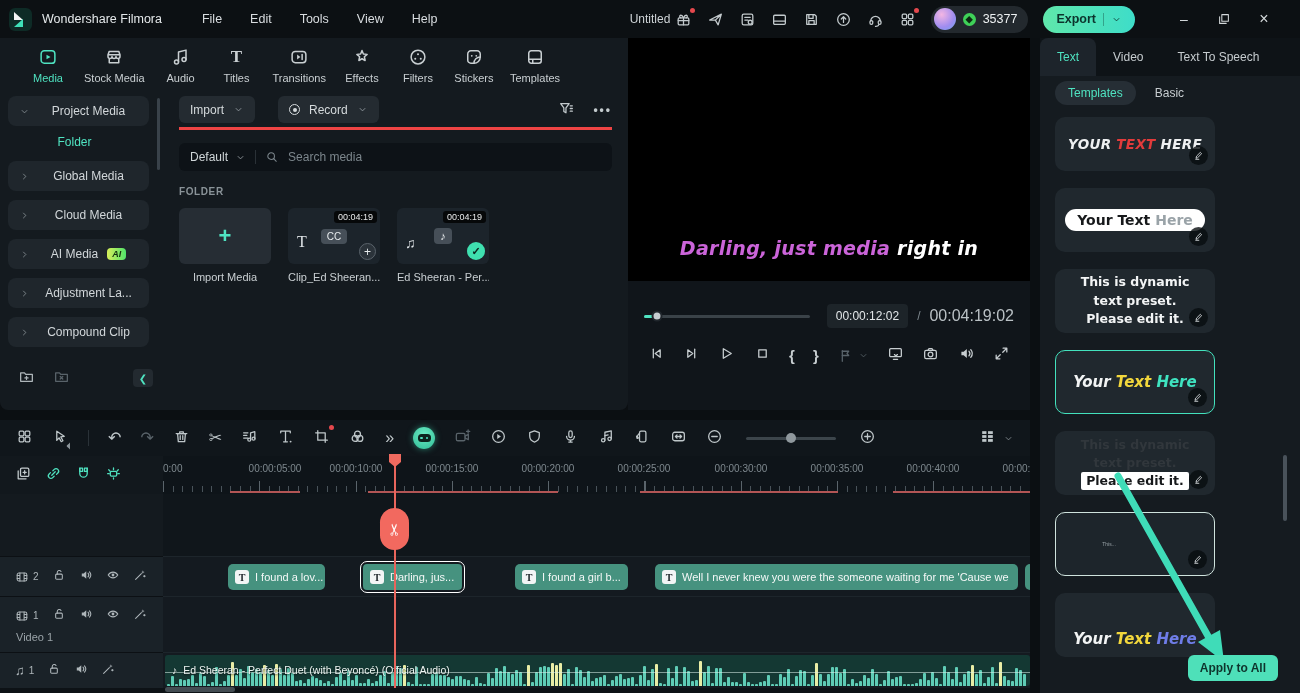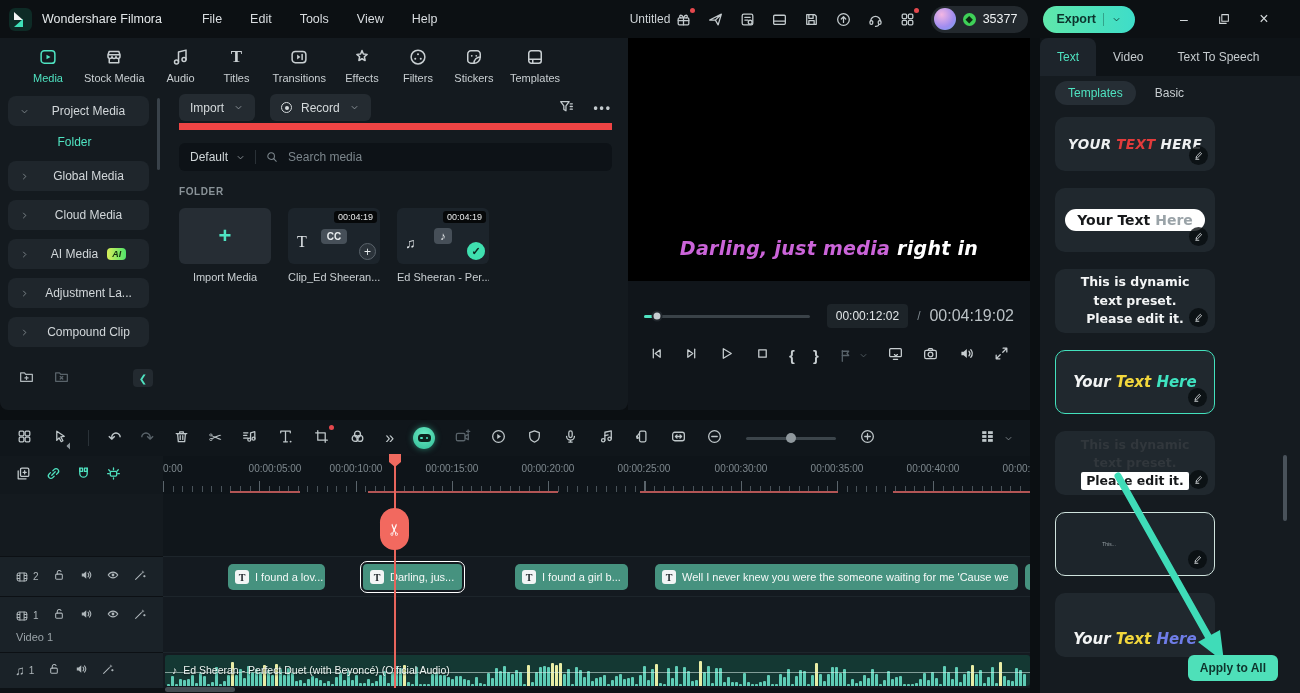--- a/index.html
+++ b/index.html
@@ -38,37 +38,37 @@
 .libbody{display:flex;height:302px;position:relative;margin-top:4px}
 .side{width:163px;position:relative;padding-top:4px;flex:none}
 .srow{width:141px;margin:0 0 9px 8px;height:30px;background:#1f262c;border-radius:8px;display:flex;align-items:center;gap:9px;padding:0 11px;color:#d2d7da;font-size:12px}
 .srow .chev{color:#8a9398;font-size:9px;flex:none}
 .folder{color:#4fe3c1;text-align:center;width:149px;margin:3px 0 12px;font-size:12px}
 .aibadge{background:linear-gradient(90deg,#d7ef5a,#4fe36a);color:#14310f;font-style:italic;font-weight:bold;font-size:9px;border-radius:4px;padding:1px 5px}
 .sfoot{position:absolute;bottom:6px;left:18px;right:10px;display:flex;align-items:center;gap:18px;color:#aeb6ba}
 .collapse{margin-left:auto;width:20px;height:18px;background:#232a30;border-radius:4px;display:flex;align-items:center;justify-content:center;color:#4fe3c1;font-size:10px}
 .sscroll{position:absolute;right:3px;top:6px;width:3px;height:72px;background:#39424a;border-radius:2px}
 .browser{flex:1;padding:0 16px;position:relative}
-.btools{display:flex;align-items:center;gap:15px;height:38px;border-bottom:7px solid #ef4444}
+.btools{display:flex;align-items:center;gap:23px;height:38px;border-bottom:3px solid #ef4444}
 .bbtn{background:#242b31;border-radius:6px;height:27px;display:flex;align-items:center;gap:9px;padding:0 11px;font-size:12px;color:#d5dadc}
 .recdot{width:11px;height:11px;border-radius:50%;border:1.4px solid #d5dadc;display:flex;align-items:center;justify-content:center}
 .recdot i{width:4px;height:4px;border-radius:50%;background:#d5dadc}
 .btools-r{margin-left:auto;display:flex;align-items:center;gap:18px;color:#c3cacd}
 .search{margin-top:13px;background:#0d1217;border-radius:6px;height:28px;display:flex;align-items:center;padding:0 11px;gap:9px}
 .sdef{display:flex;align-items:center;gap:7px;color:#cfd5d8}
 .ssep{width:1px;height:14px;background:#2a3137}
 .search input{background:transparent;border:0;outline:0;color:#cfd5d8;font-size:12px;font-family:"Liberation Sans",sans-serif;width:180px}
 .search input::placeholder{color:#7c868c}
 .sect{margin-top:15px;font-size:10px;letter-spacing:.6px;color:#8a9398;font-weight:bold}
 .mcards{display:flex;gap:17px;margin-top:11px}
 .mcard{width:92px}
 .thumb{height:56px;border-radius:6px;background:#1c242b;position:relative;display:flex;align-items:center;justify-content:center}
 .thumb.imp{background:#262d34;color:#4fe3c1;font-size:22px;font-weight:bold}
 .dur{position:absolute;top:3px;right:3px;background:rgba(0,0,0,.78);border-radius:3px;font-size:9px;padding:1px 4px;color:#e8eaeb}
-.ccb{background:rgba(74,84,92,.92);border-radius:4px;padding:2px 6px;font-weight:bold;font-size:10px;color:#e9edef}
+.ccb{background:rgba(74,84,92,.92);border-radius:4px;padding:2px 6px;font-weight:normal;font-size:10px;color:#e9edef}
 .nbadge{background:rgba(74,84,92,.92);border-radius:4px;padding:2px 6px;font-size:11px;color:#e9edef}
 .tglyph2{position:absolute;left:9px;bottom:13px;font-family:"Liberation Serif",serif;font-size:16px;color:#dfe4e7}
 .nglyph{position:absolute;left:8px;bottom:13px;font-size:14px;color:#dfe4e7}
 .addc{position:absolute;right:4px;bottom:4px;width:17px;height:17px;border-radius:50%;background:#2b333a;border:1px solid #5a636b;color:#e8ecee;display:flex;align-items:center;justify-content:center;font-size:12px}
 .chk{position:absolute;right:4px;bottom:4px;width:18px;height:18px;border-radius:50%;background:#3fe0b0;color:#0c2620;display:flex;align-items:center;justify-content:center;font-size:11px;font-weight:bold}
 .mlabel{margin-top:7px;font-size:11px;color:#c9cfd2;text-align:center;white-space:nowrap;overflow:hidden}
 
 .player{position:absolute;left:628px;top:38px;width:402px;height:372px;background:#10151a}
 .phead{height:37px;display:flex;align-items:center;gap:13px;padding:0 15px;font-size:12px;color:#cdd3d6}
 .pq{background:#20262c;border-radius:5px;height:24px;display:flex;align-items:center;gap:28px;padding:0 10px;font-size:12px}

